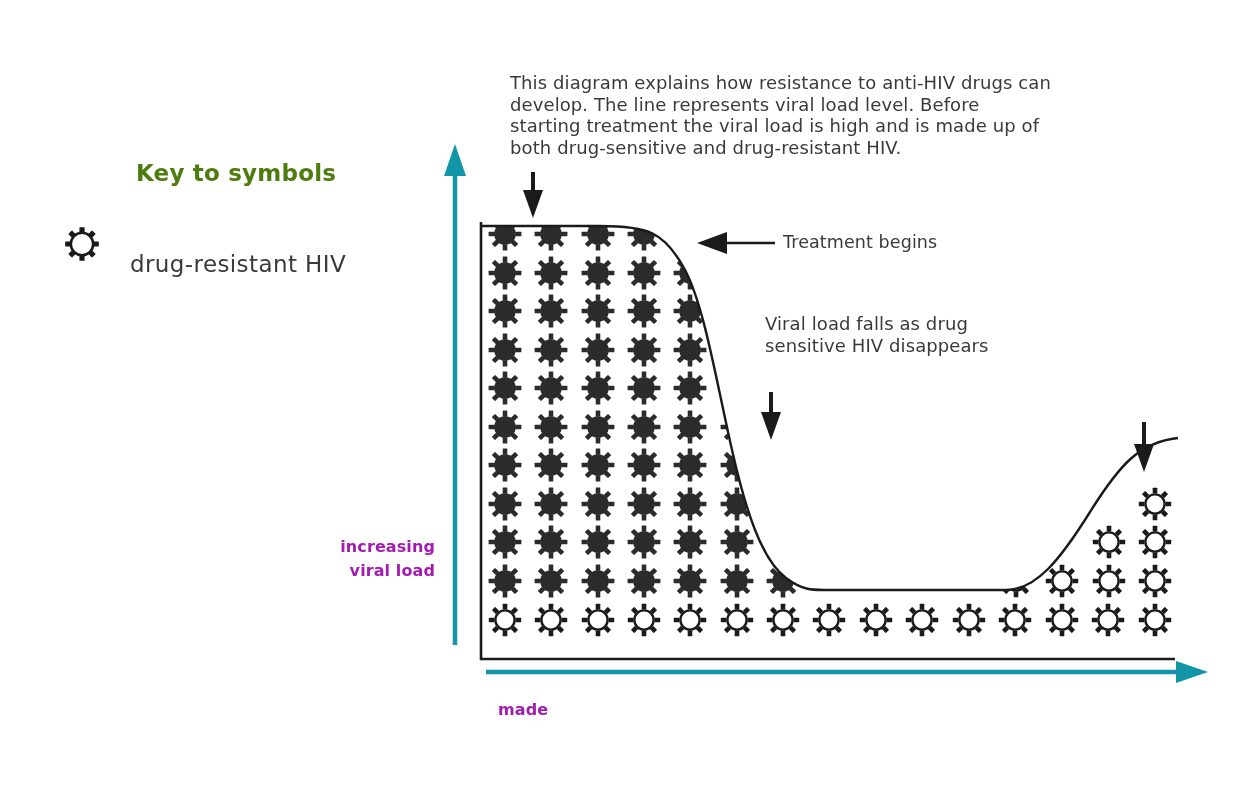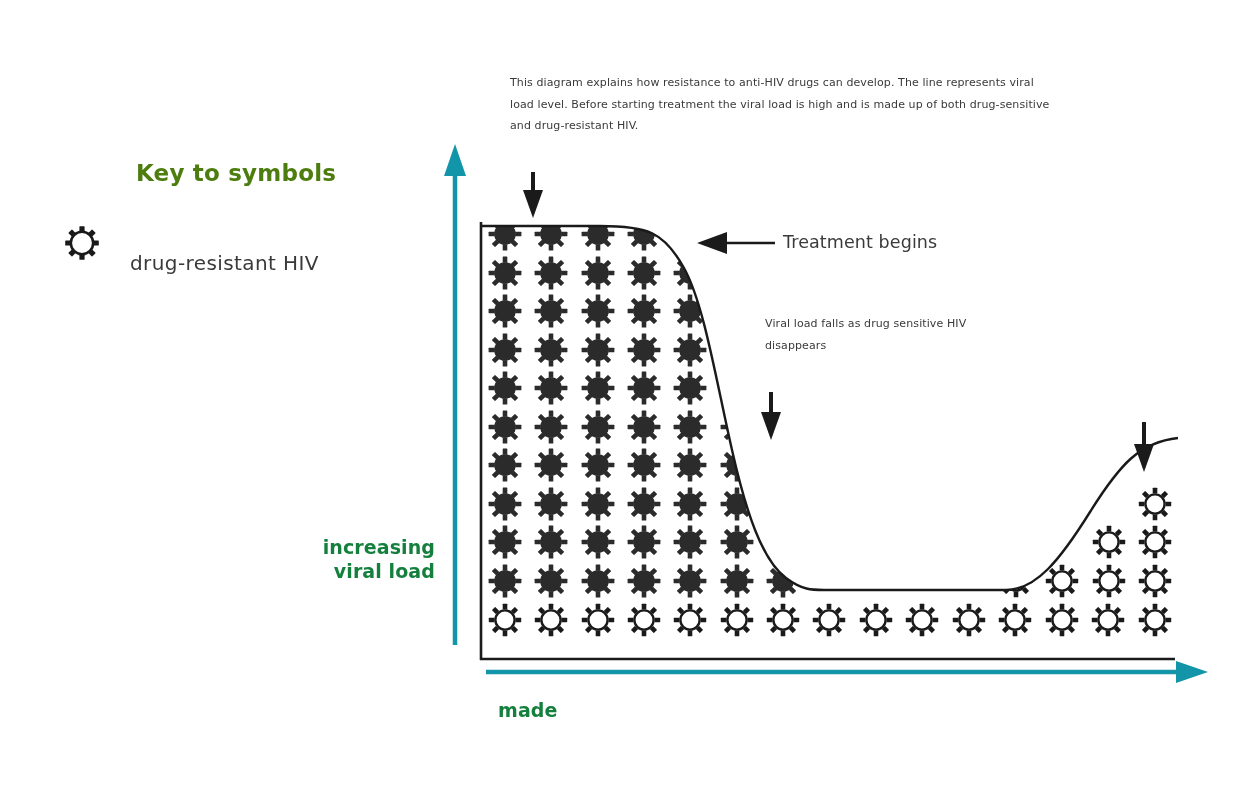--- a/index.html
+++ b/index.html
@@ -15,38 +15,38 @@
 
   
   #key-block{position:absolute;left:60px;top:160px;width:330px;}
   #key-title{
     color:#4d7c0f;font-size:23px;font-weight:bold;
     letter-spacing:.2px;margin-left:76px;
   }
   .key-row{display:flex;align-items:center;margin-top:24px;}
   .key-sym{width:44px;height:44px;flex:0 0 44px;display:block;}
   .key-label{
-    margin-left:26px;color:#3a3a3a;font-size:20px;letter-spacing:.4px;
+    margin-left:26px;color:#3a3a3a;font-size:23px;letter-spacing:.4px;
     white-space:nowrap;
     margin-top:41px;
   }
 
   
   .note{
-    position:absolute;color:#3a3a3a;font-size:11px;line-height:21.5px;
+    position:absolute;color:#3a3a3a;font-size:18px;line-height:21.5px;
     letter-spacing:.1px;
   }
   #note-intro{left:510px;top:72px;width:545px;}
   #note-treatment{left:783px;top:232px;width:220px;font-size:17.5px;}
   #note-fall{left:765px;top:313px;width:230px;}
   #note-resist{left:1023px;top:225px;width:165px;}
 
   
   .axis-cap{
-    position:absolute;color:#15803d;font-weight:bold;font-size:19px;
+    position:absolute;color:#a21caf;font-weight:bold;font-size:16px;
     letter-spacing:.1px;line-height:24px;
   }
   #cap-viral{left:255px;top:535px;width:180px;text-align:right;}
   #cap-time{left:498px;top:698px;width:170px;text-align:left;}
 
   svg{display:block;}
   #plot-svg{position:absolute;left:0;top:0;}
 </style>
 </head>
 <body>

